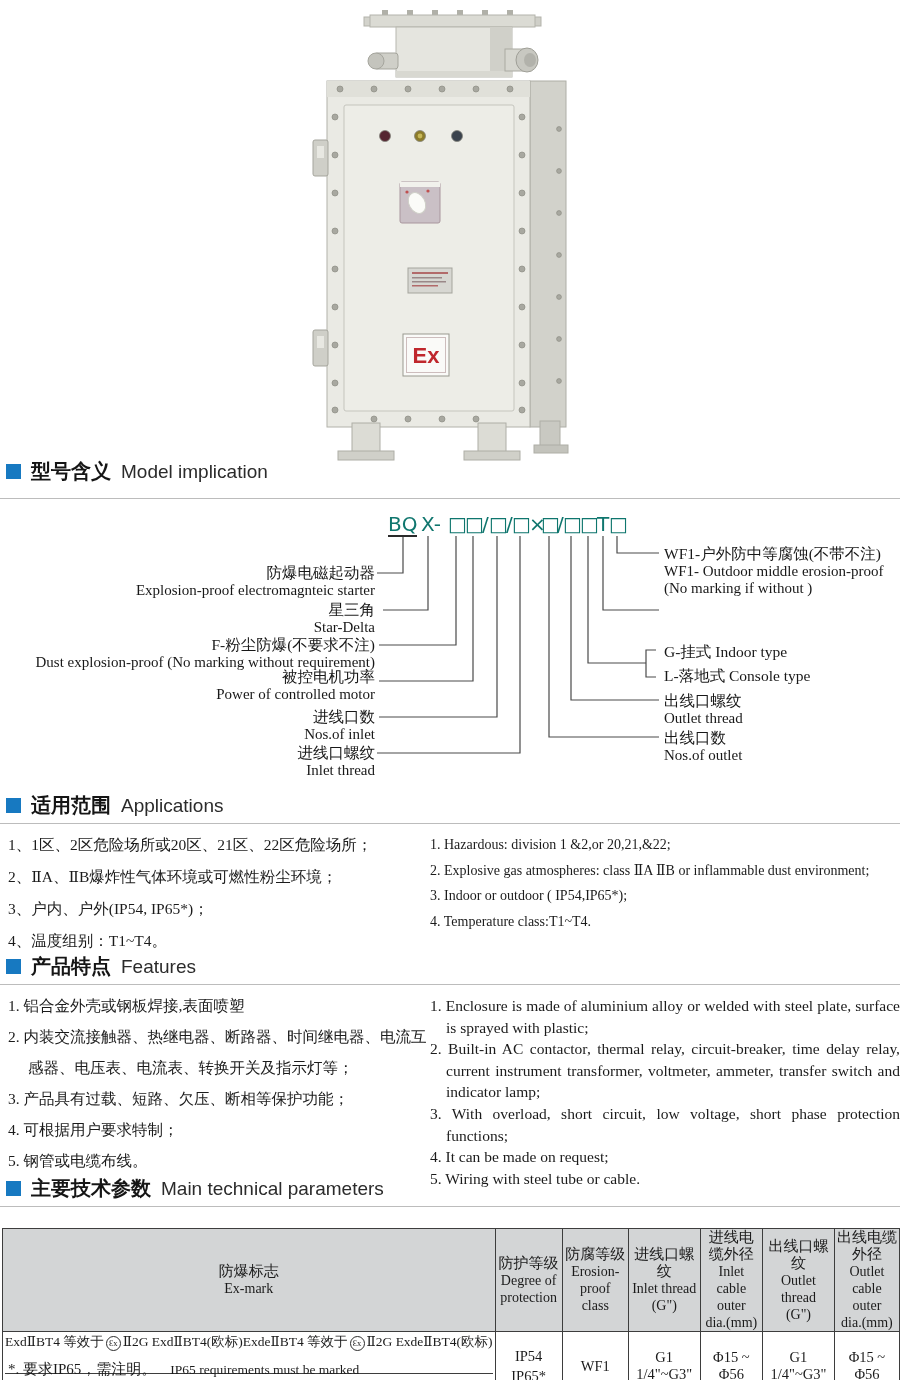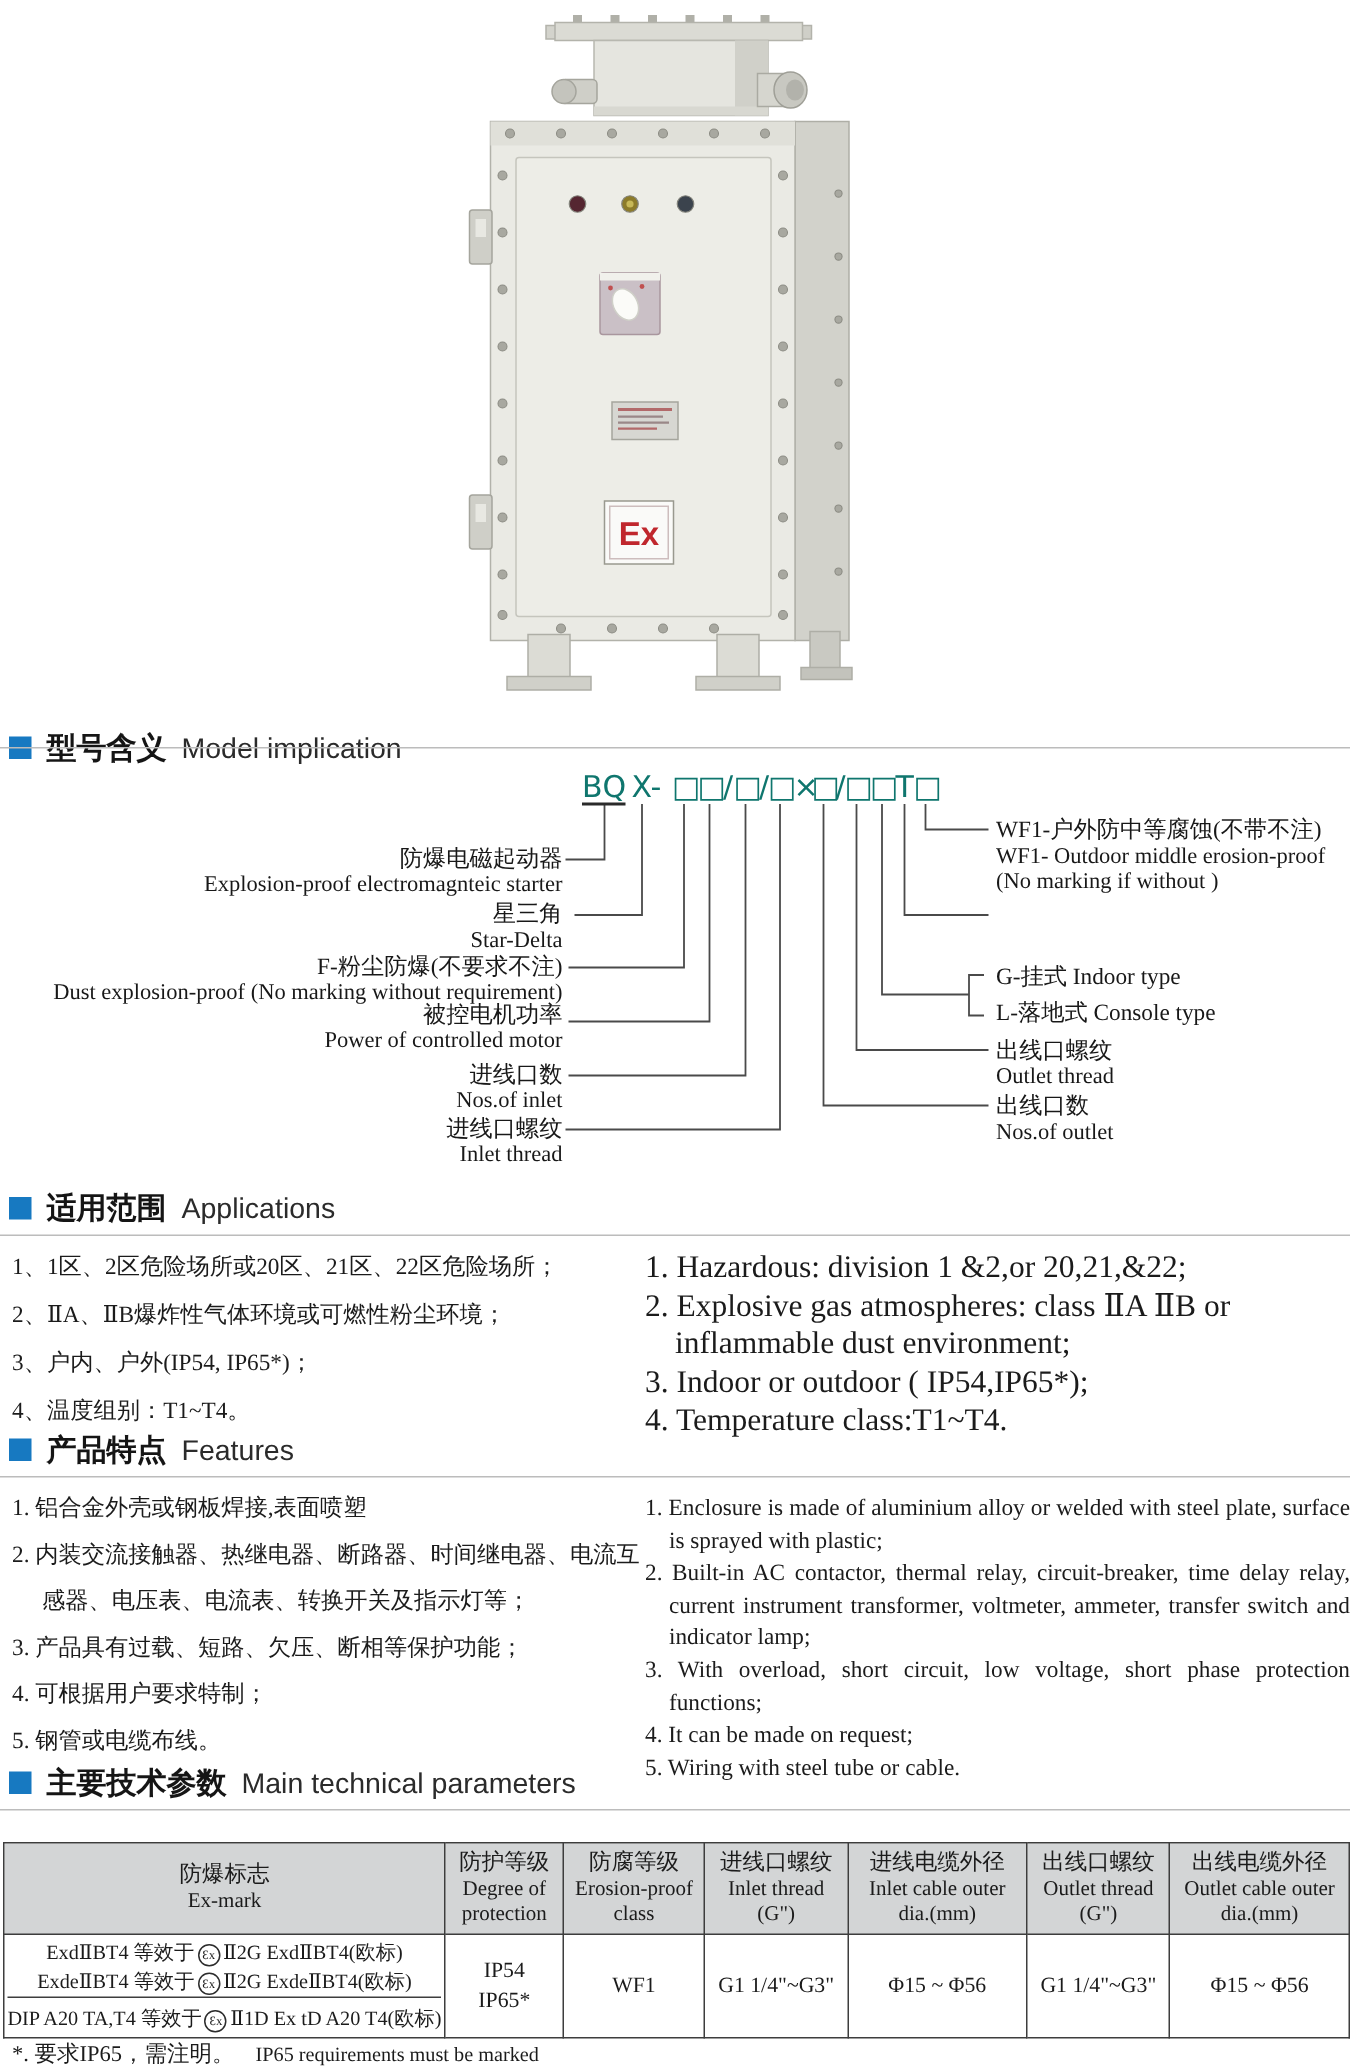--- a/index.html
+++ b/index.html
@@ -23,35 +23,35 @@
   .mlabel{position:absolute;font-size:15px;line-height:17.5px;color:#181818;}
   .mlabel .zh{font-size:15.5px;}
   .mlabel .en{font-size:15px;}
   .mlabel.left{width:372px;text-align:right;right:525px;}
   .mlabel.right{left:664px;width:235px;text-align:left;}
 
   
   .lst{position:absolute;}
   .lst .li{padding-left:20px;text-indent:-20px;}
   .app-zh{left:8px;top:829px;width:416px;font-size:15.5px;line-height:32px;}
-  .app-en{left:430px;top:832px;width:468px;font-size:21px;line-height:25.5px;}
+  .app-en{left:430px;top:832px;width:468px;font-size:14px;line-height:25.5px;}
   .fea-zh{left:8px;top:990px;width:422px;font-size:15.5px;line-height:31px;}
   .fea-en{left:430px;top:995px;width:470px;font-size:15.5px;line-height:21.6px;text-align:justify;}
   .fea-en .li{padding-left:16px;text-indent:-16px;}
 
   
   .ptable{position:absolute;left:2px;top:1228px;border-collapse:collapse;table-layout:fixed;
           font-size:14.5px;}
   .ptable th,.ptable td{border:1px solid #3d3d3d;text-align:center;vertical-align:middle;padding:0 2px;}
   .ptable th{background:#d3d5d6;font-weight:normal;height:60px;line-height:17px;}
   .ptable td{height:68px;}
   .ptable .h-zh{font-size:15px;}
   .ptable .h-en{font-size:14px;}
   .exm-cell{padding:0;}
-  .exm-top{height:41px;border-bottom:1px solid #3d3d3d;display:flex;flex-direction:column;justify-content:center;}
+  .exm-top{height:41px;border-bottom:1px solid #3d3d3d;display:flex;flex-direction:row;justify-content:center;}
   .exm-bot{height:26px;display:flex;flex-direction:column;justify-content:center;font-size:13.5px;}
   .exline{white-space:nowrap;font-size:13.5px;line-height:19px;}
   .exsym{display:inline-block;width:13px;height:13px;line-height:13px;border:1px solid #2c2c2c;border-radius:50%;
          font-size:8.5px;text-align:center;vertical-align:0px;margin:0 2px;}
   .ipcell div{line-height:20px;}
 
   .footnote{position:absolute;left:8px;top:1360px;font-size:15px;white-space:nowrap;}
   .footnote .en{font-size:13.5px;margin-left:14px;}
 </style>
 </head>
@@ -165,21 +165,21 @@
     <g>
       <rect x="52" y="418" width="28" height="30" fill="#dcdcd5" stroke="#aeaea6"></rect>
       <rect x="38" y="446" width="56" height="9" fill="#d0d0c9" stroke="#aeaea6"></rect>
       <rect x="178" y="418" width="28" height="30" fill="#dcdcd5" stroke="#aeaea6"></rect>
       <rect x="164" y="446" width="56" height="9" fill="#d0d0c9" stroke="#aeaea6"></rect>
       <rect x="240" y="416" width="20" height="26" fill="#c9c9c2" stroke="#aeaea6"></rect>
       <rect x="234" y="440" width="34" height="8" fill="#c3c3bc" stroke="#aeaea6"></rect>
     </g>
   </svg>
 
-  <div class="sec" style="top:485px;">
+  <div class="sec" style="top:458px;">
     <span class="sq"></span><span class="zh">型号含义</span><span class="en">Model implication</span>
   </div>
   <div class="rule" style="top:498px;"></div>
 
   <div class="diagram">
     <svg class="diag-svg" width="900" height="292" viewBox="0 0 900 292">
       <g fill="none" stroke="#4a4a4a" stroke-width="1.2">
         <polyline points="403,31 403,68 377,68"></polyline>
         <polyline points="428,31 428,105 383,105"></polyline>
         <polyline points="456,31 456,140 379,140"></polyline>

